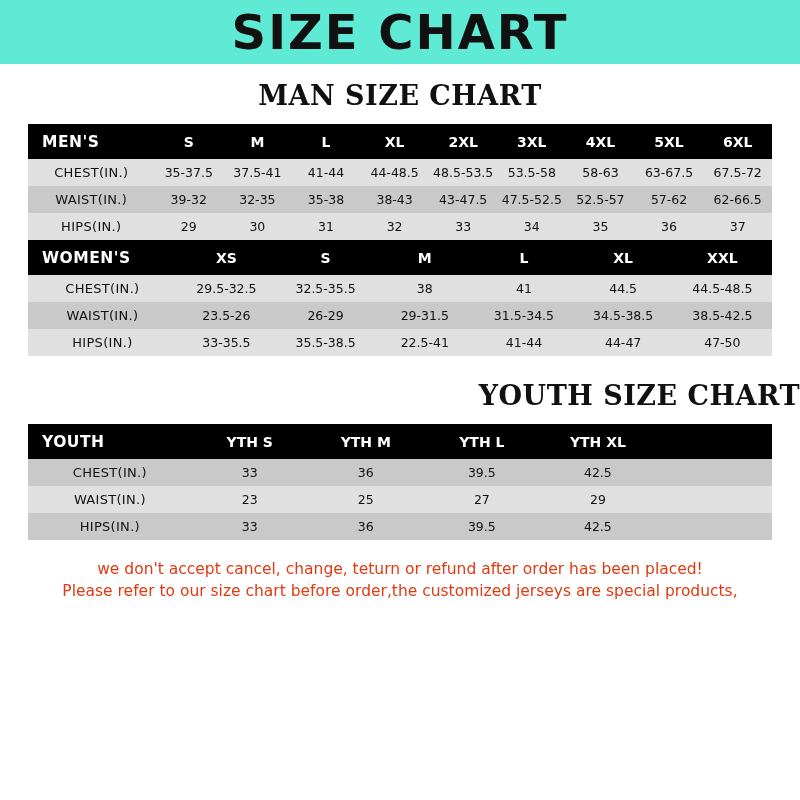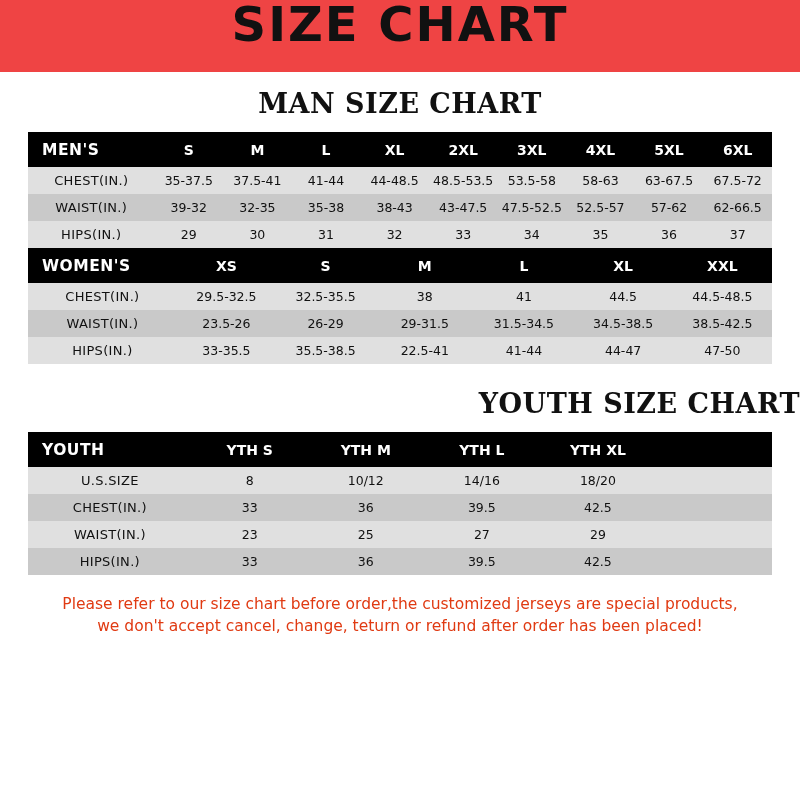--- a/index.html
+++ b/index.html
@@ -16,23 +16,24 @@
   .page {
     position: relative;
     width: 800px;
     height: 800px;
     background: #ffffff;
     box-sizing: border-box;
   }
   
   .banner {
     position: relative;
-    height: 72px;
-    background: #ef4444;
+    height: 64px;
+    background: #5eead4;
     display: flex;
+    align-items: center;
     justify-content: center;
   }
   .banner-title {
     font-family: "DejaVu Sans", sans-serif;
     font-weight: bold;
     font-size: 48px;
     letter-spacing: 2px;
     color: #111111;
     line-height: 1;
     text-align: center;
@@ -255,28 +256,20 @@
         <tr>
           <th class="corner">YOUTH</th>
           <th>YTH S</th>
           <th>YTH M</th>
           <th>YTH L</th>
           <th>YTH XL</th>
           <th></th>
         </tr>
       </thead>
       <tbody>
-        <tr class="light">
-          <td class="rowhead">U.S.SIZE</td>
-          <td>8</td>
-          <td>10/12</td>
-          <td>14/16</td>
-          <td>18/20</td>
-          <td></td>
-        </tr>
         <tr class="dark">
           <td class="rowhead">CHEST(IN.)</td>
           <td>33</td>
           <td>36</td>
           <td>39.5</td>
           <td>42.5</td>
           <td></td>
         </tr>
         <tr class="light">
           <td class="rowhead">WAIST(IN.)</td>
@@ -292,17 +285,17 @@
           <td>36</td>
           <td>39.5</td>
           <td>42.5</td>
           <td></td>
         </tr>
       </tbody>
     </table>
   </div>
 
   <div class="note">
+    <div>we don't accept cancel, change, teturn or refund after order has been placed!</div>
     <div>Please refer to our size chart before order,the customized jerseys are special products,</div>
-    <div>we don't accept cancel, change, teturn or refund after order has been placed!</div>
   </div>
 
 </div>
 
 </body></html>

